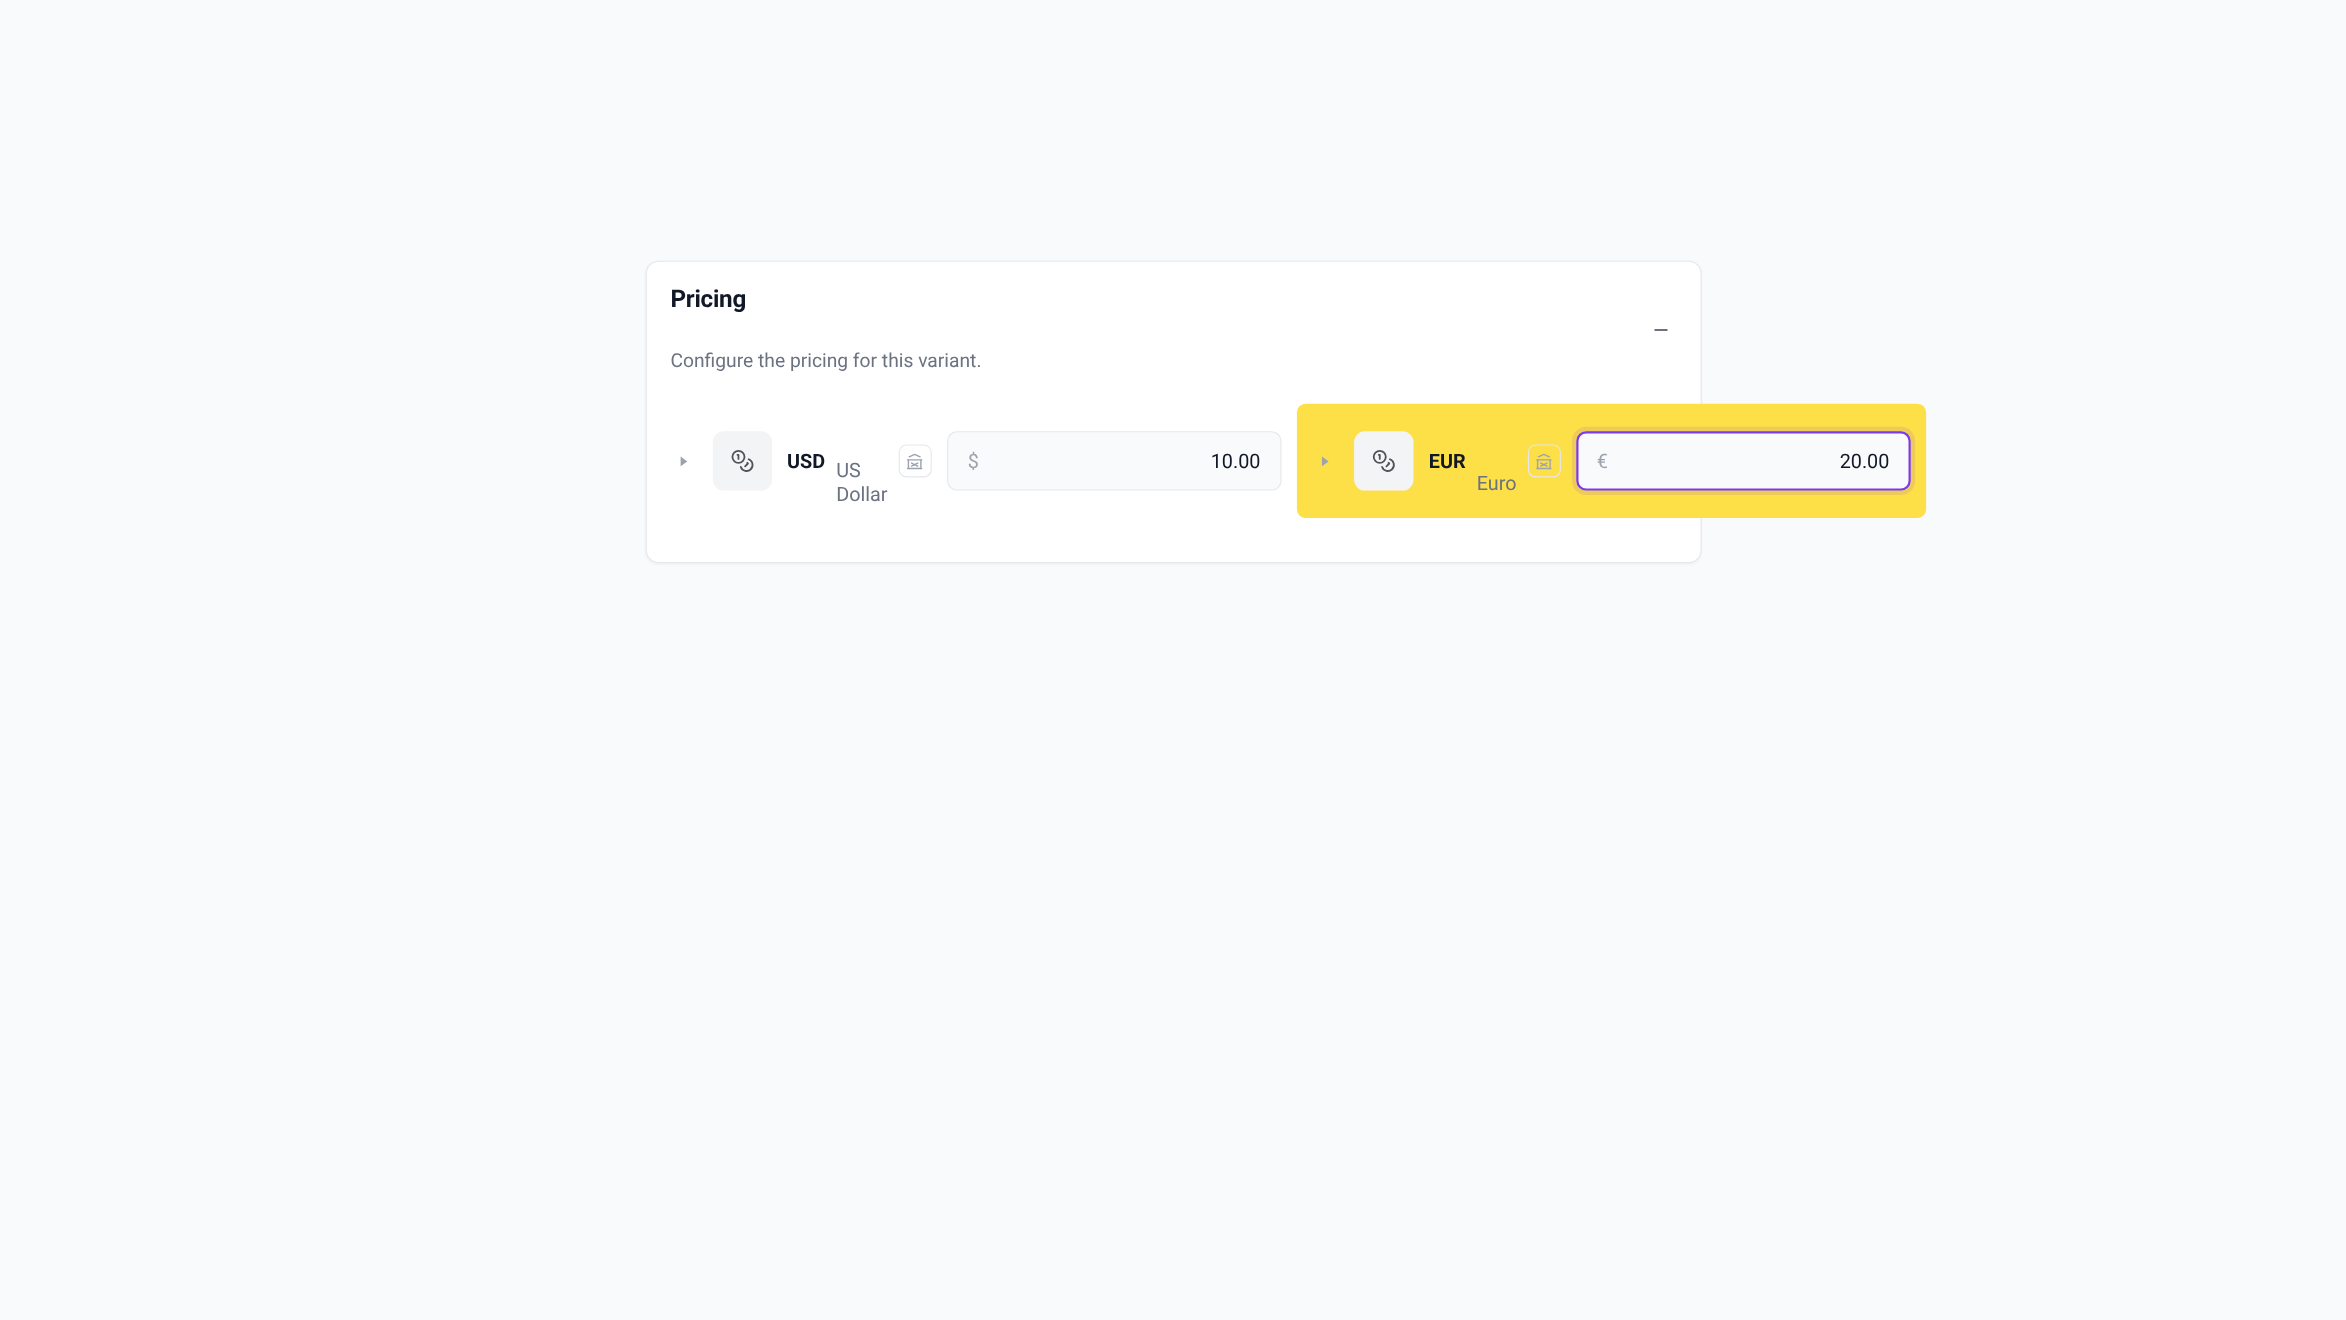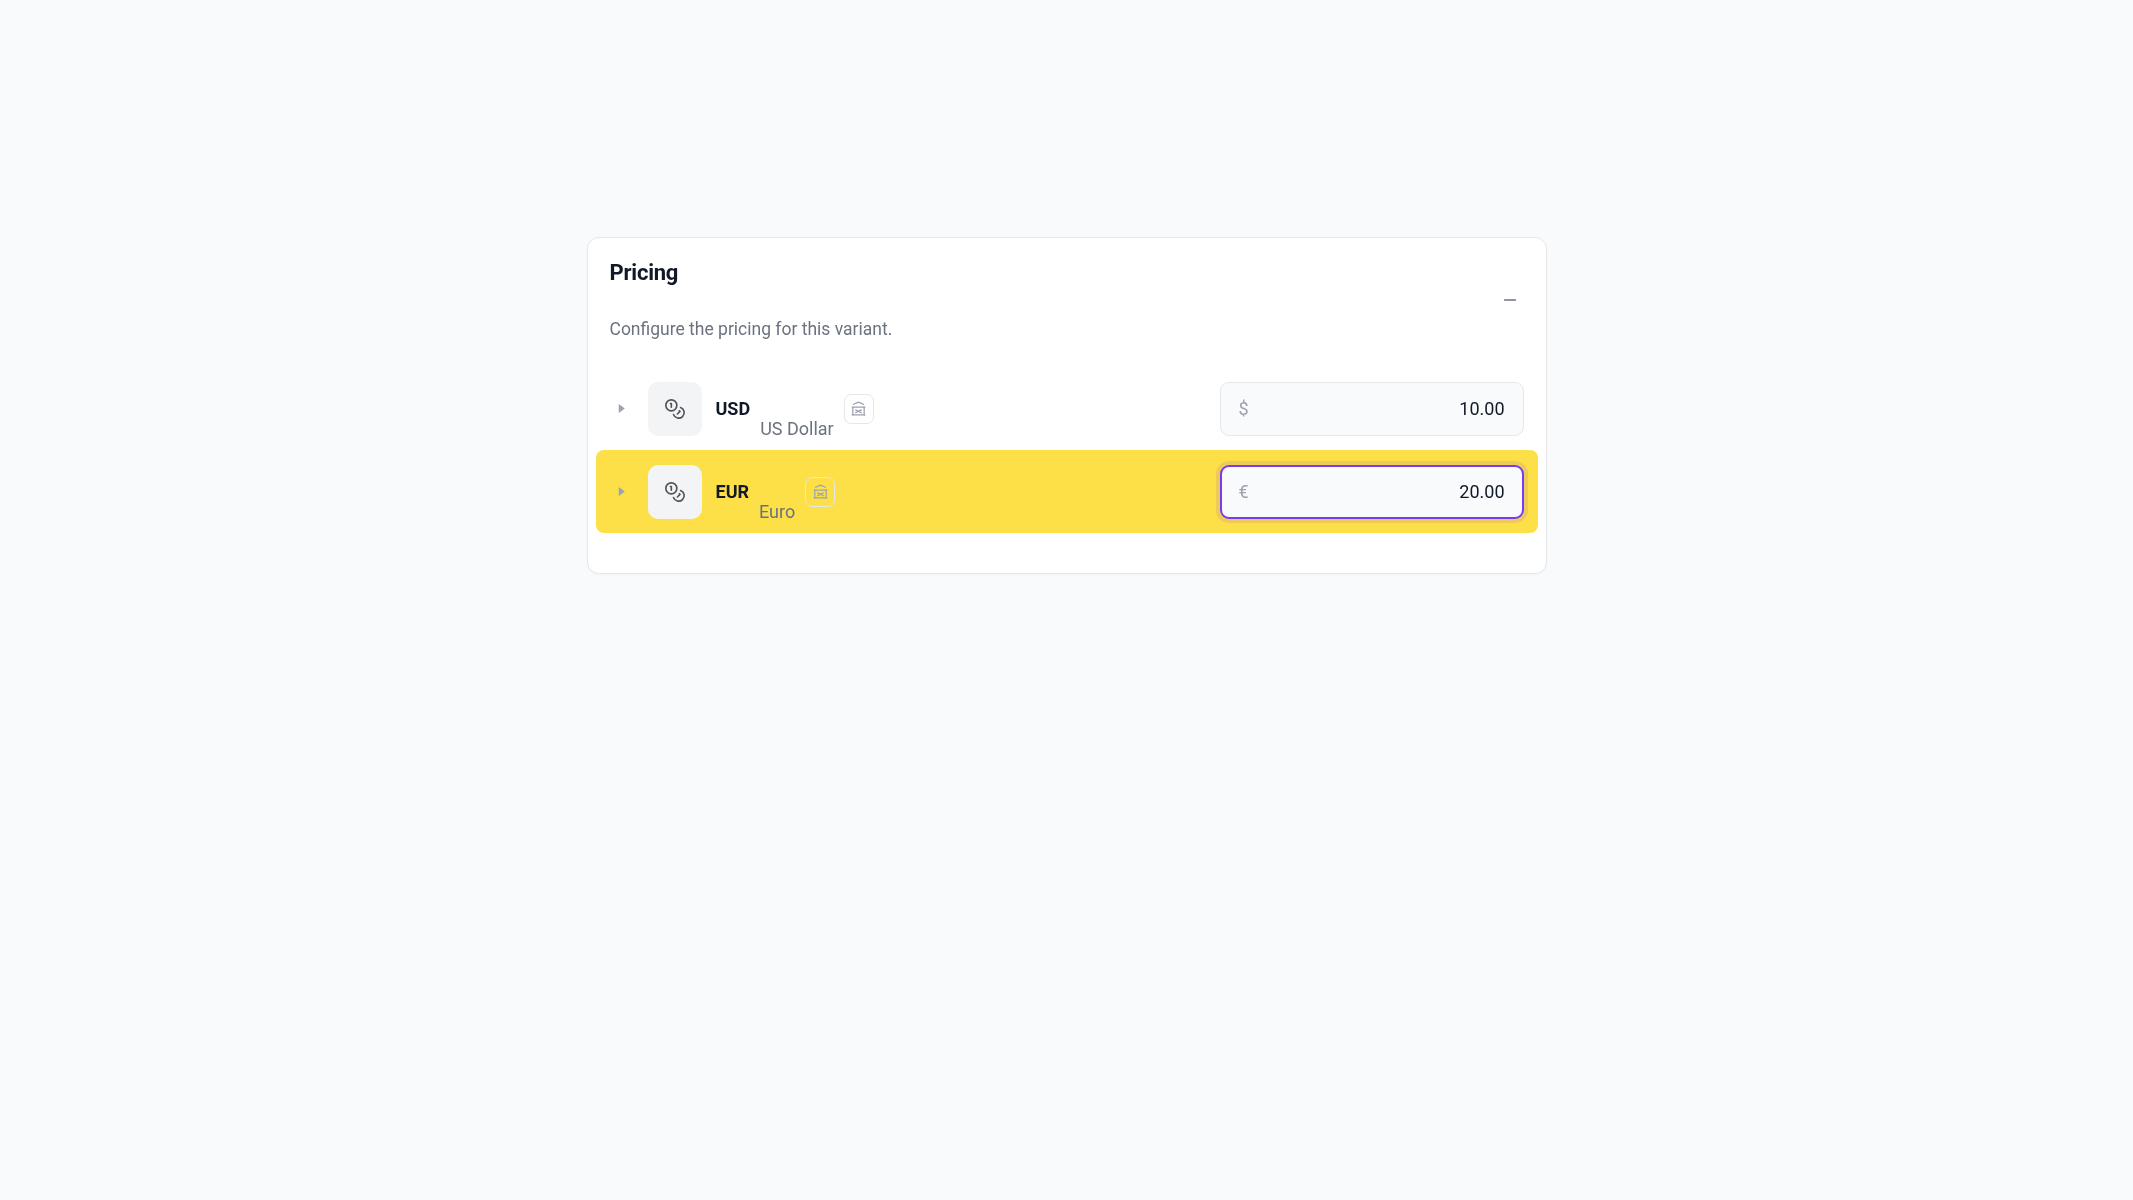--- a/index.html
+++ b/index.html
@@ -56,21 +56,21 @@
     align-items: center;
     justify-content: center;
     color: #6b7280;
     cursor: pointer;
     border-radius: 6px;
     background: transparent;
     border: none;
   }
   .rows {
     display: flex;
-    flex-direction: column;
+    flex-direction: row;
     padding: 0 8px;
   }
   .price-row {
     display: flex;
     align-items: center;
     padding: 11px 14px;
     border-radius: 8px;
     gap: 14px;
   }
   .price-row.active {

